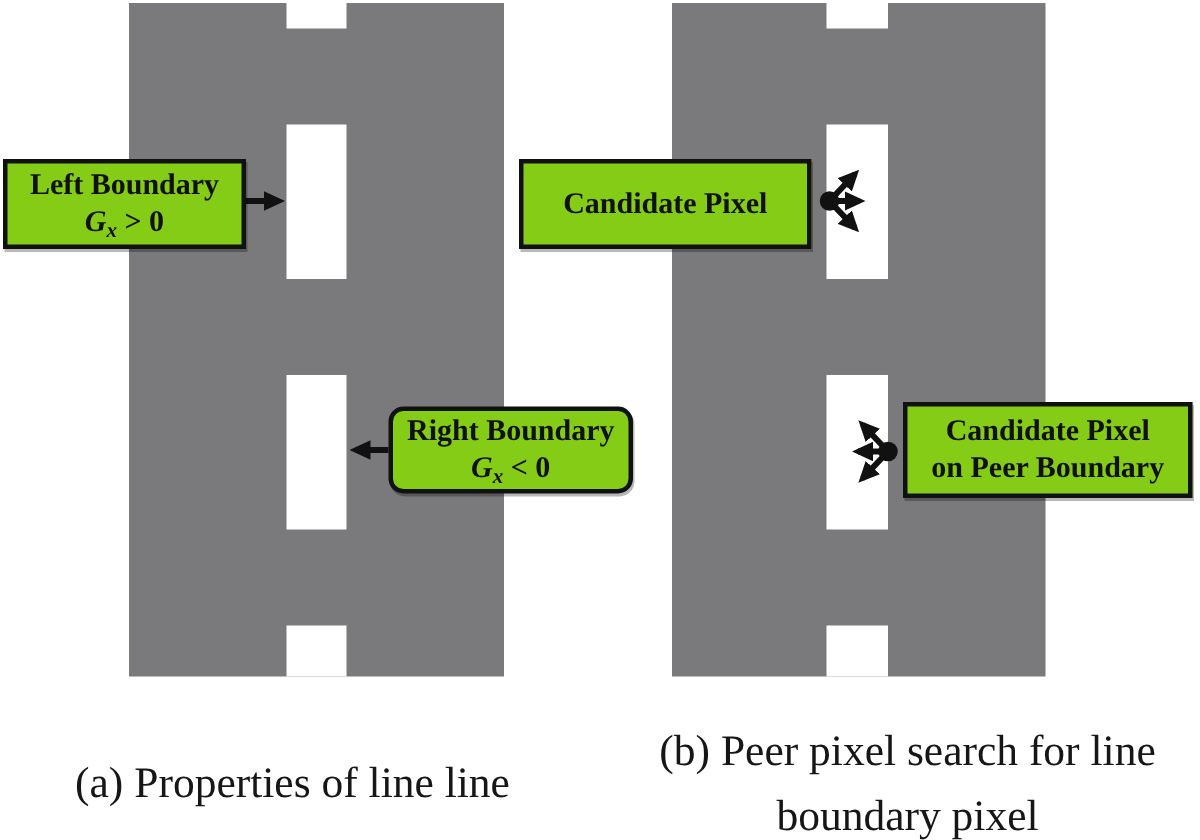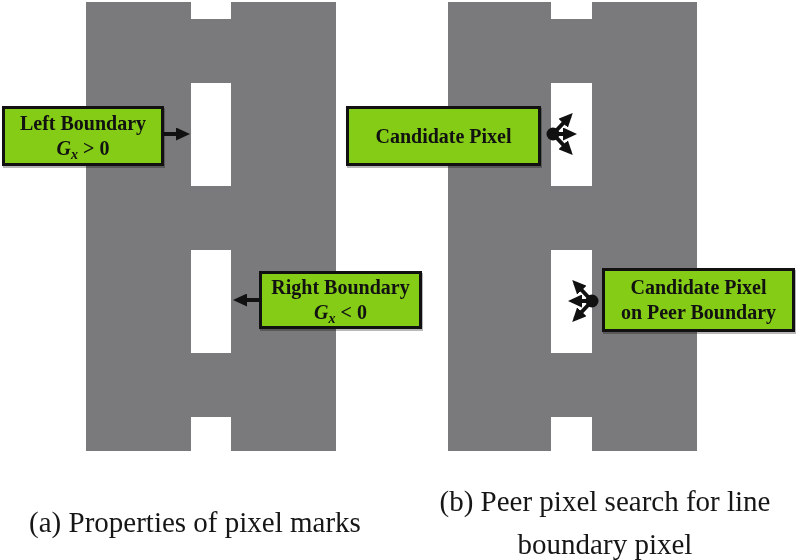--- a/index.html
+++ b/index.html
@@ -51,21 +51,21 @@
     flex-direction: column;
     align-items: center;
     justify-content: center;
     text-align: center;
     font-weight: bold;
     font-size: 20px;
     line-height: 25px;
     box-sizing: border-box;
   }
   .box-left-boundary  { left: 2px;   top: 106px; width: 162px; height: 60px; }
-  .box-right-boundary { left: 259px; top: 271px; width: 163px; height: 58px; }
+  .box-right-boundary { left: 259px; top: 271px; width: 163px; height: 58px; border-radius: 10px; }
   .box-cand-left      { left: 346px; top: 106px; width: 195px; height: 60px; }
   .box-cand-right     { left: 602px; top: 268px; width: 193px; height: 64px; }
 
   .math-line i { font-style: italic; }
   .math-line sub {
     font-size: 14px;
     font-style: italic;
     vertical-align: -4px;
     line-height: 0;
   }
@@ -141,20 +141,20 @@
 
   <div class="label-box box-cand-left">
     <div>Candidate Pixel</div>
   </div>
 
   <div class="label-box box-cand-right">
     <div>Candidate Pixel</div>
     <div>on Peer Boundary</div>
   </div>
 
-  <div class="caption caption-a">(a) Properties of pixel marks</div>
+  <div class="caption caption-a">(a) Properties of line line</div>
 
   <div class="caption caption-b">
     <div>(b) Peer pixel search for line</div>
     <div>boundary pixel</div>
   </div>
 
 </div>
 
 </body></html>

